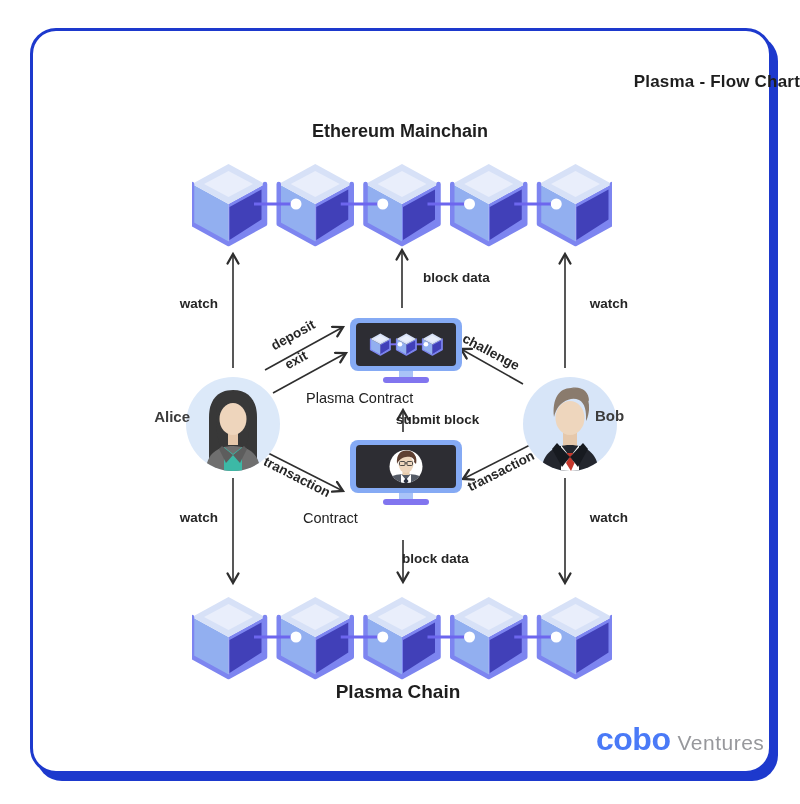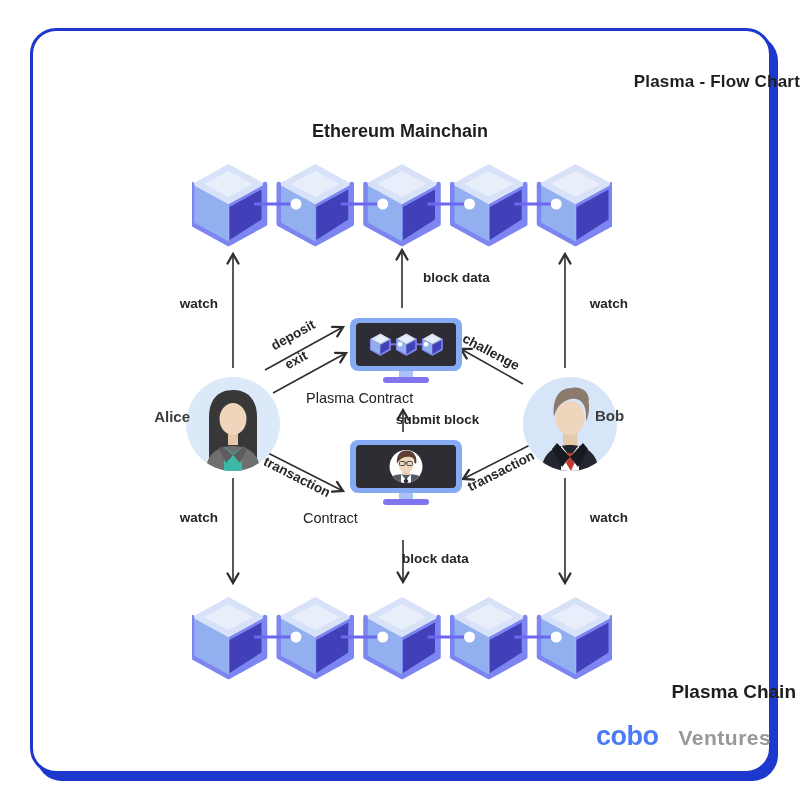--- a/index.html
+++ b/index.html
@@ -8,28 +8,28 @@
     font-family:"Liberation Sans","DejaVu Sans",sans-serif;color:#1e1e1e;
   }
   .frame{
     position:absolute;left:30px;top:28px;width:736px;height:740px;
     border:3px solid #1d39cd;border-radius:26px;background:#ffffff;
     box-shadow:6px 7px 0 #1d39cd;
   }
   .abs{position:absolute;}
   .title{left:0;top:72px;width:800px;text-align:right;font-size:17px;font-weight:bold;letter-spacing:.2px;}
   .subtitle{left:0;top:121px;width:800px;text-align:center;font-size:18px;font-weight:bold;}
-  .chain-title{left:0;top:681px;width:796px;text-align:right;font-size:19px;font-weight:bold;}
+  .chain-title{left:0;top:681px;width:796px;text-align:center;font-size:19px;font-weight:bold;}
   .node-label{font-size:14.5px;font-weight:normal;text-align:left;color:#222;}
   .edge-label{font-size:13.5px;font-weight:bold;color:#262626;white-space:nowrap;}
   .rot{transform-origin:center;}
   .actor-label{font-size:15px;font-weight:bold;color:#3c3c3c;}
   .logo{left:596px;top:721px;display:flex;align-items:baseline;}
-  .logo .brand{font-size:27px;font-weight:800;color:#4a7af7;letter-spacing:-0.5px;}
-  .logo .suffix{font-size:21px;font-weight:700;color:#97989c;letter-spacing:0.5px;margin-left:20px;}
+  .logo .brand{font-size:32px;font-weight:800;color:#4a7af7;letter-spacing:-0.5px;}
+  .logo .suffix{font-size:21px;font-weight:400;color:#97989c;letter-spacing:0.5px;margin-left:7px;}
 </style>
 </head>
 <body>
 
 <div class="canvas">
   <div class="frame"></div>
 
   <div class="abs title">Plasma - Flow Chart</div>
   <div class="abs subtitle">Ethereum Mainchain</div>
 

